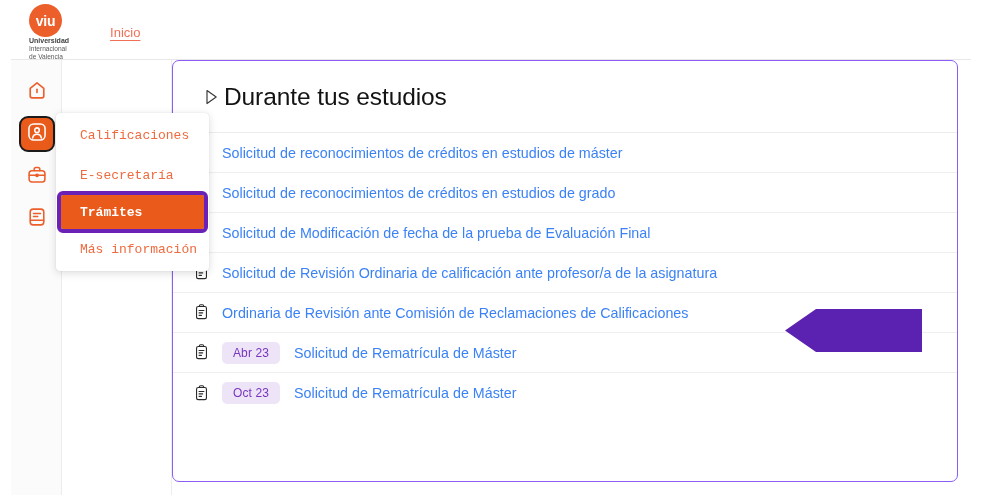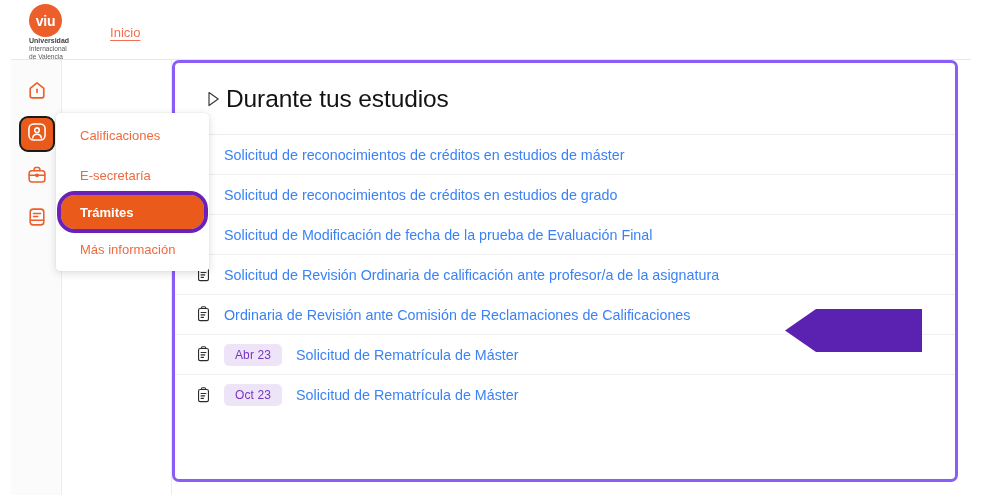--- a/index.html
+++ b/index.html
@@ -77,37 +77,38 @@
     box-shadow: 0 2px 9px rgba(0,0,0,0.14), 0 0 1px rgba(0,0,0,0.18);
     z-index: 40;
     padding: 2px 0 2px 0;
   }
   .dd-item {
     height: 40px; display: flex; align-items: center;
     padding-left: 24px;
     font-size: 13px; color: #ef6a3e;
     cursor: pointer;
     position: relative;
+    font-family: Liberation Mono, monospace;
   }
   .dd-item.selected {
     background: #ea5b1b; color: #ffffff; font-weight: 700;
     margin: 0 5px; padding-left: 19px;
-    border-radius: 14px;
+    border-radius: 2px;
     height: 34px;
     outline: 4px solid #6b21b5;
     outline-offset: 0px;
     z-index: 2;
   }
 
   
   .panel {
     position: absolute; left: 172px; top: 60px;
     width: 786px; height: 422px;
     background: #ffffff;
-    border: 3px solid #8b5cf6;
+    border: 1px solid #8b5cf6;
     border-radius: 7px;
     overflow: hidden;
   }
   .panel-head {
     height: 72px; display: flex; align-items: center;
     padding-left: 19px;
     border-bottom: 1px solid #ededed;
   }
   .tri {
     width: 0; height: 0; margin-right: 19px;

